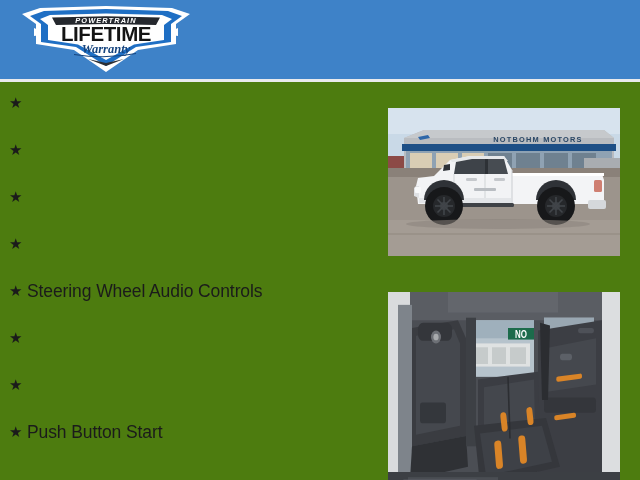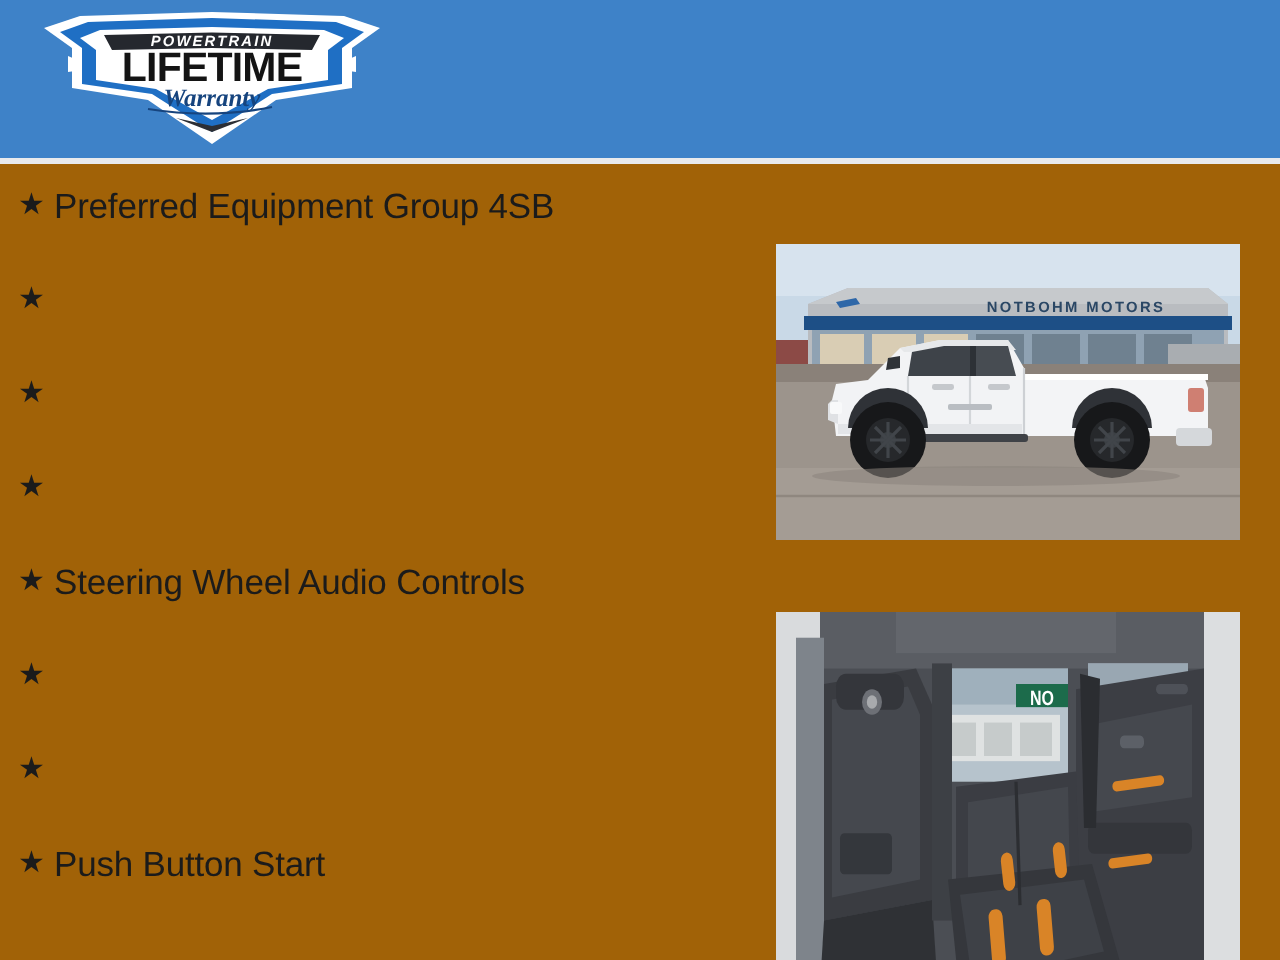--- a/index.html
+++ b/index.html
@@ -2,21 +2,21 @@
 <html><head>
 <meta charset="utf-8">
 <style>
   * { box-sizing: border-box; margin: 0; padding: 0; }
   html, body {
     width: 640px; height: 480px;
     background: #ffffff;
     font-family: "Liberation Sans", sans-serif;
     overflow: hidden;
   }
-  #page { position: relative; width: 640px; height: 480px; background: #a16207; }
+  #page { position: relative; width: 640px; height: 480px; background: #4d7c0f; }
 
   
   .header {
     position: absolute; left: 0; top: 0; width: 640px; height: 79px;
     background: #3e82c8;
   }
   .header-rule {
     position: absolute; left: 0; top: 79px; width: 640px; height: 3px;
     background: #e9eaec;
   }
@@ -56,21 +56,20 @@
     line-height: 22px;
     padding-top: 4px;
     letter-spacing: -0.1px;
   }
 
   
   .photo {
     position: absolute;
     overflow: hidden;
     background: #c9ccd1;
-    margin-top: 14px;
   }
   #photo-exterior { left: 388px; top: 108px; width: 232px; height: 148px; }
   #photo-interior { left: 388px; top: 292px; width: 232px; height: 207px; }
   .photo svg { display: block; width: 100%; height: 100%; }
 </style>
 </head>
 <body>
 
 <div id="page">
 
@@ -100,21 +99,20 @@
       <path d="M23 27 L16 24 L16 32 L23 31 Z" fill="#ffffff"></path>
       <path d="M153 27 L160 24 L160 32 L153 31 Z" fill="#ffffff"></path>
     </svg>
   </div>
 
 
   <div class="highlights">
 
     <div class="hl-item">
       <span class="hl-star">★</span>
-      <span class="hl-text">Preferred Equipment Group 4SB</span>
     </div>
 
     <div class="hl-item">
       <span class="hl-star">★</span>
     </div>
 
     <div class="hl-item">
       <span class="hl-star">★</span>
     </div>
 

